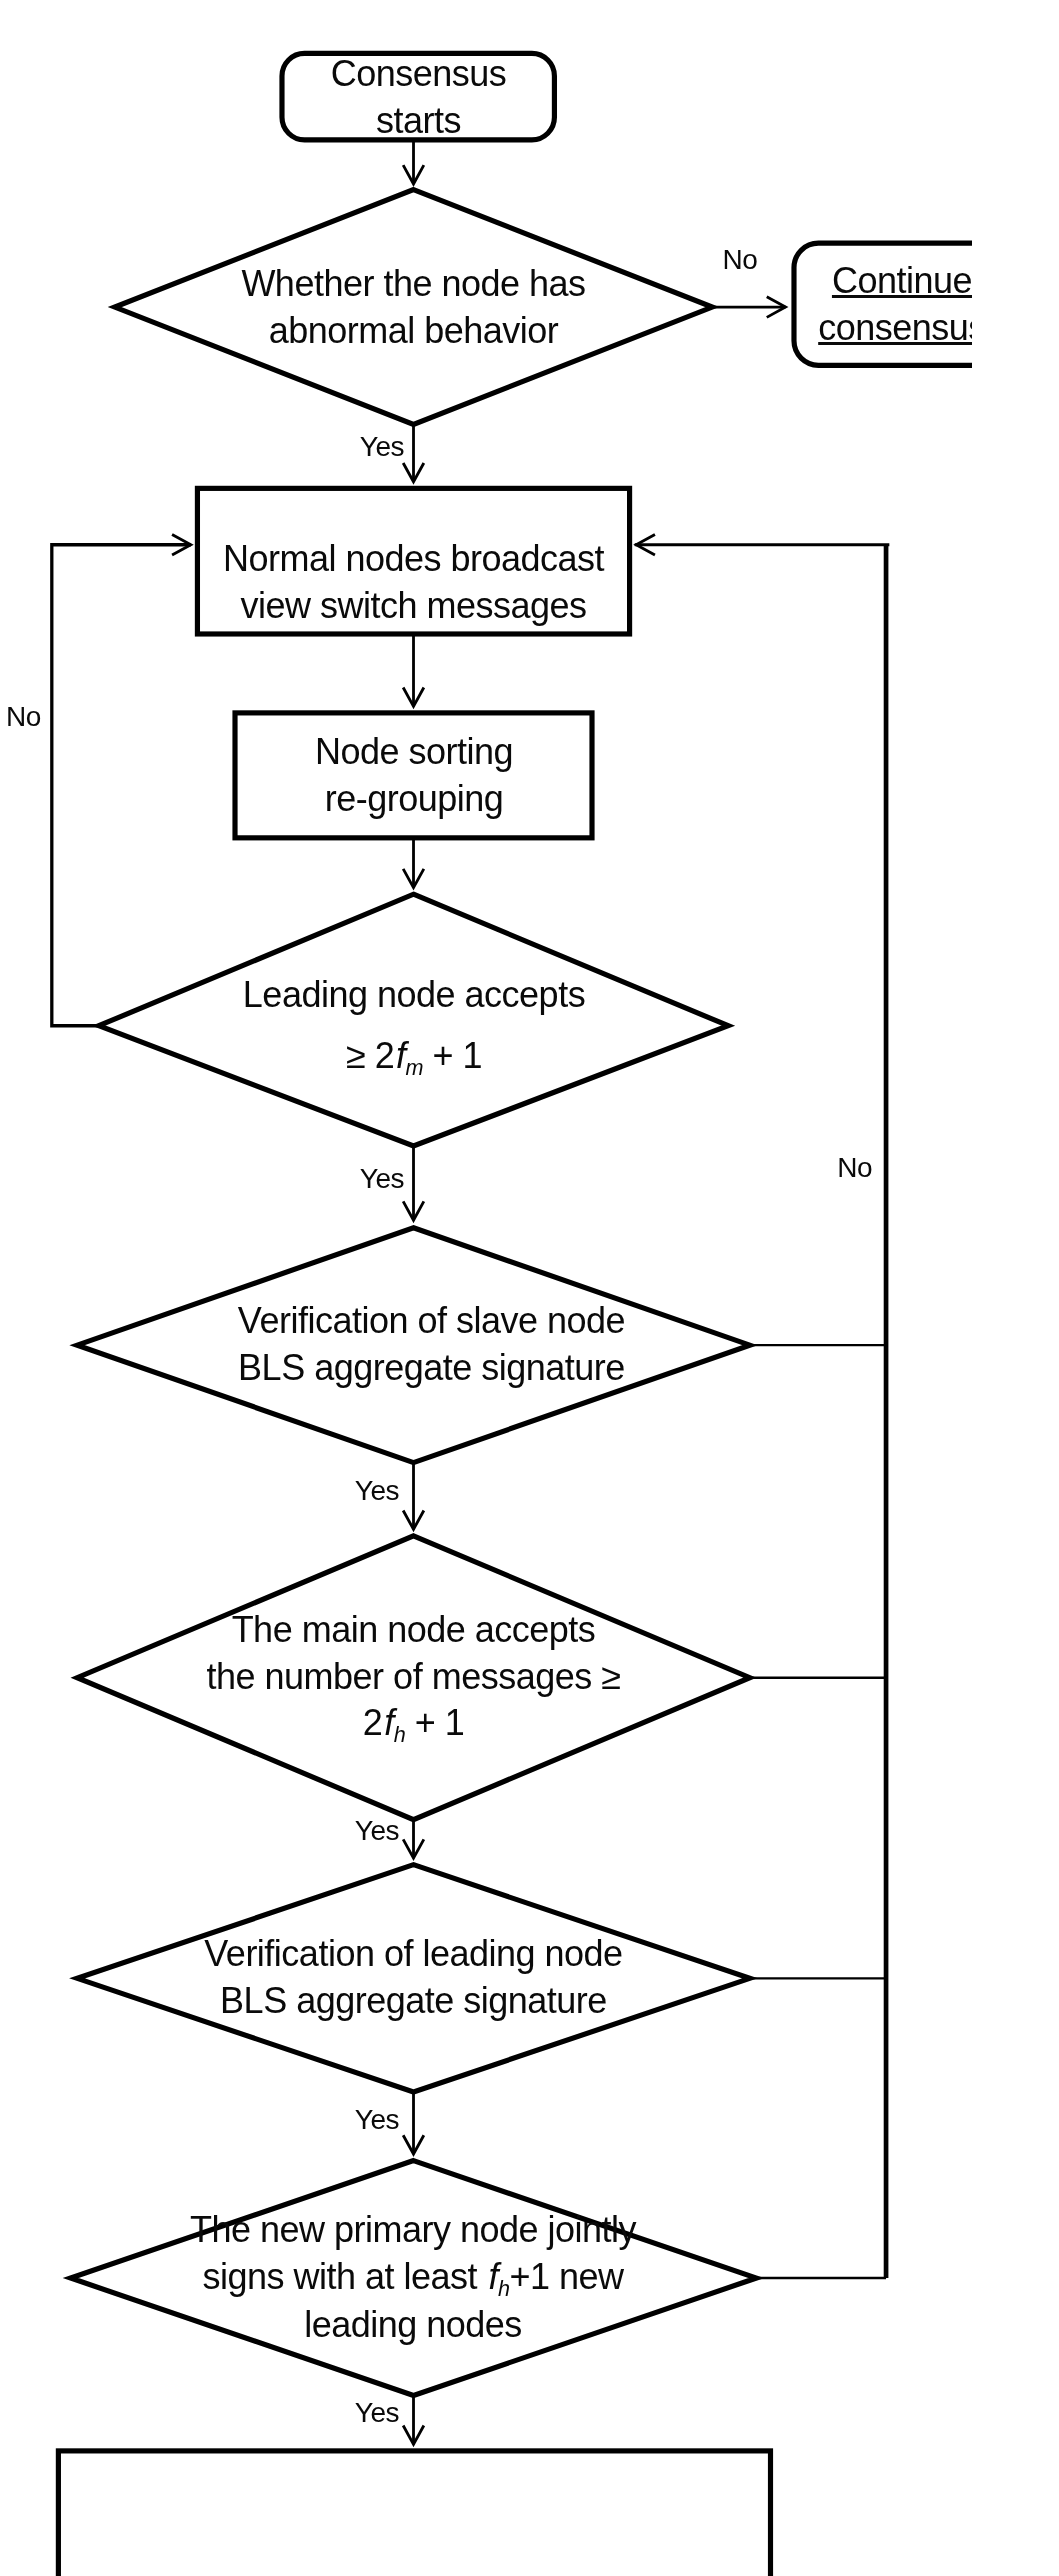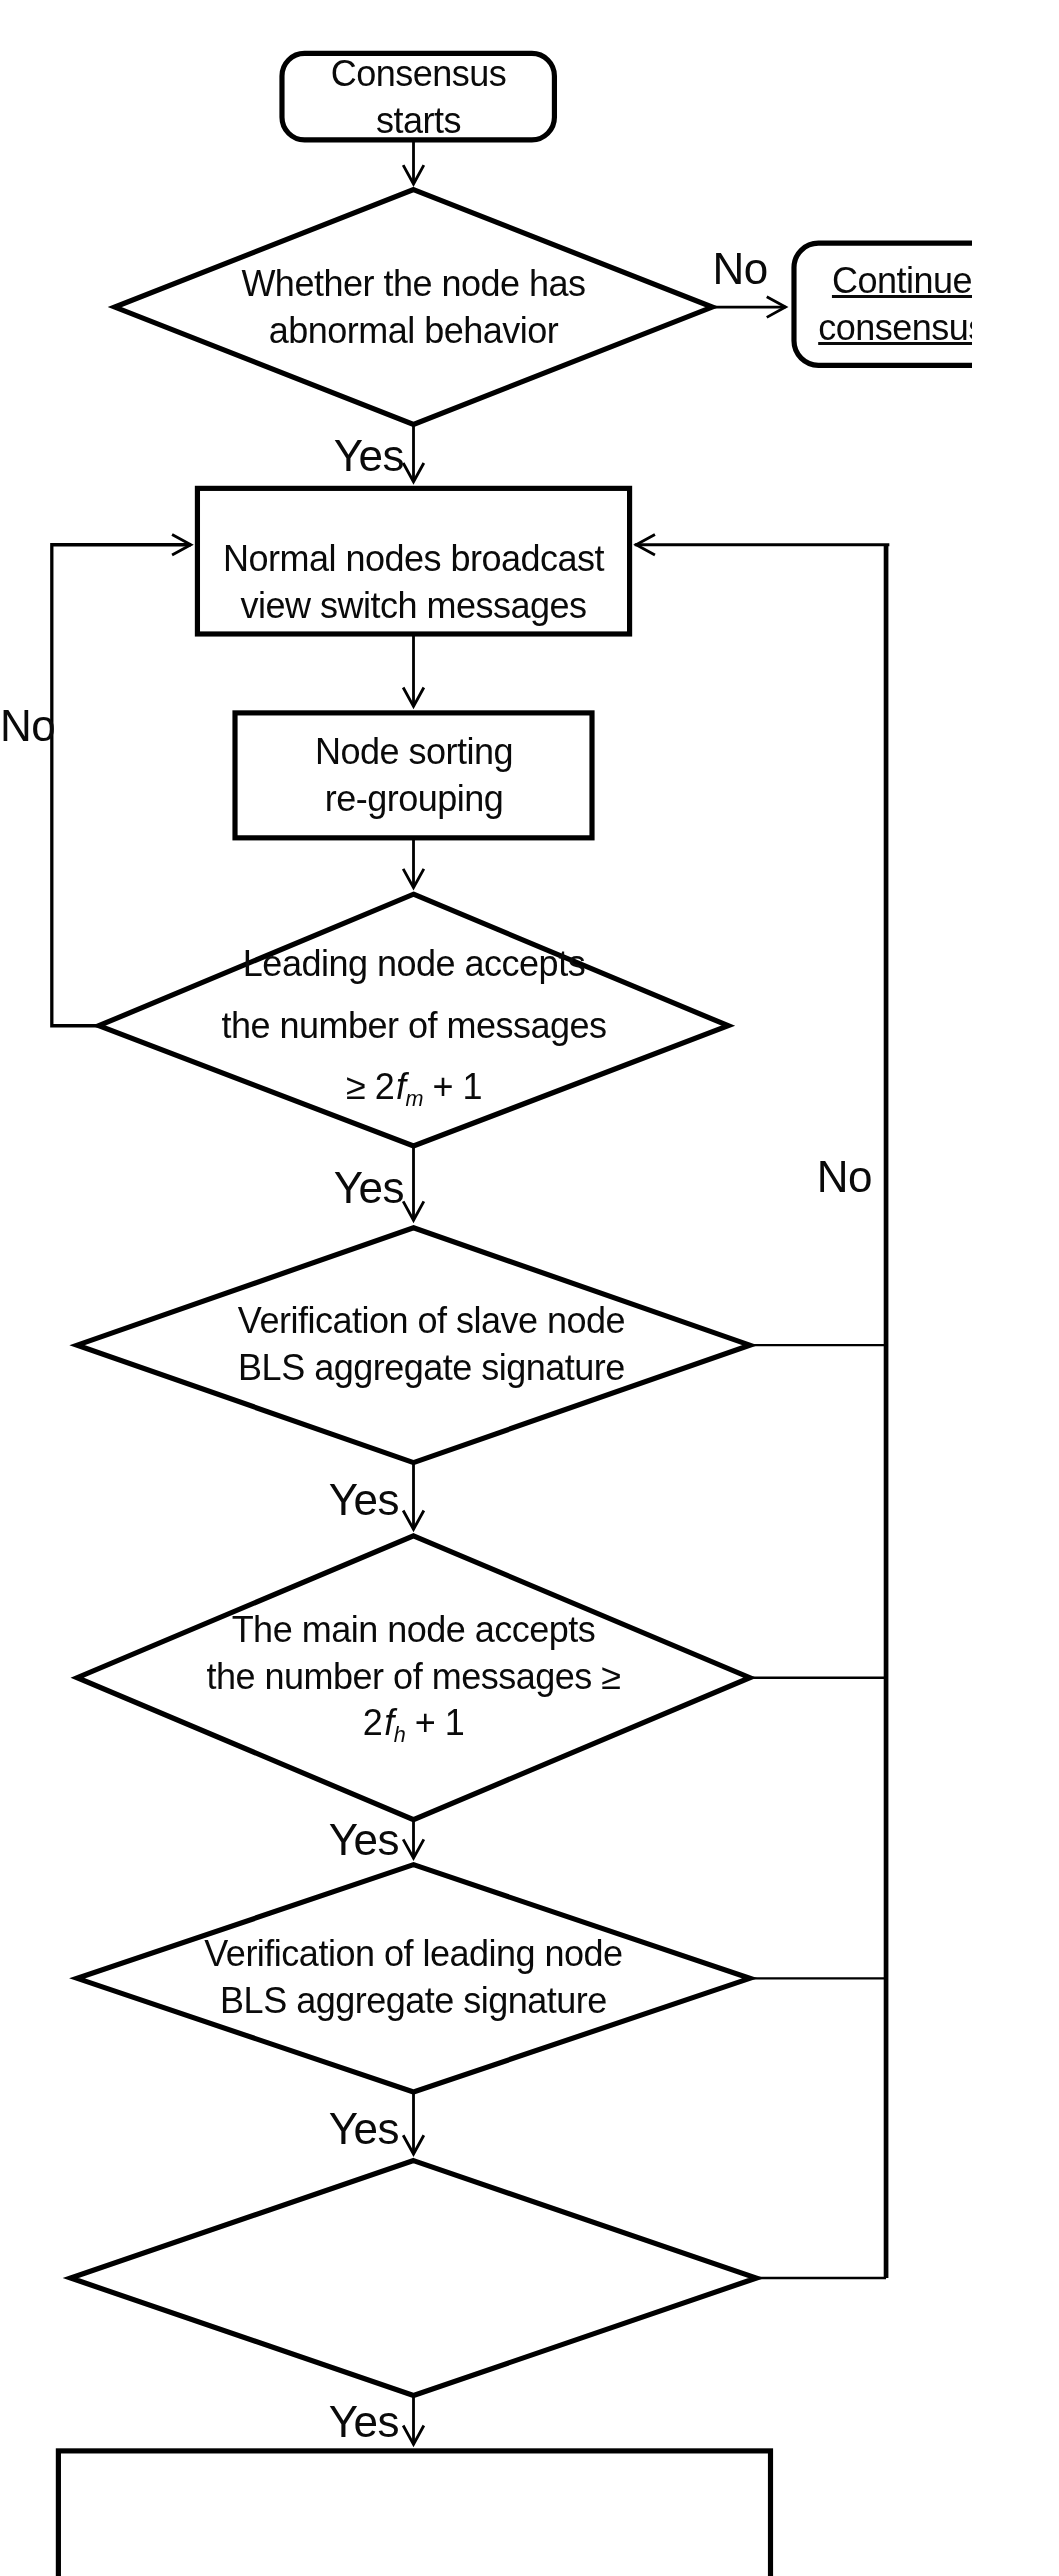--- a/index.html
+++ b/index.html
@@ -17,21 +17,21 @@
     position:absolute;
     display:flex;flex-direction:column;
     justify-content:center;align-items:center;
     text-align:center;
     font-size:36px;line-height:1.30;
     letter-spacing:-0.5px;
     color:#0a0a0a;
   }
   .edge-lbl{
     position:absolute;
-    font-size:44px;line-height:1.1;
+    font-size:28px;line-height:1.1;
     letter-spacing:-0.5px;
     color:#0a0a0a;
   }
   .align-r{text-align:right;}
   .align-c{text-align:center;}
   .formula span{white-space:pre;}
   .f-var{font-style:italic;padding-left:1.9px;}
   .f-sub{font-style:italic;font-size:0.60em;vertical-align:-0.32em;}
   
   .p-start{left:287px;top:13px;width:263px;height:81px;}
@@ -120,21 +120,20 @@
     <span>view switch messages</span>
   </div>
 
   <div class="lbl p-sorting">
     <span>Node sorting</span>
     <span>re-grouping</span>
   </div>
 
   <div class="lbl p-d2">
     <span>Leading node accepts</span>
-    <span>the number of messages</span>
     <span class="formula">
       <span>≥ 2</span><span class="f-var">f</span><span class="f-sub">m</span><span> + 1</span>
     </span>
   </div>
 
   <div class="lbl p-d3">
     <span>Verification of slave node</span>
     <span>BLS aggregate signature</span>
   </div>
 
@@ -144,20 +143,27 @@
     <span class="formula">
       <span>2</span><span class="f-var">f</span><span class="f-sub">h</span><span> + 1</span>
     </span>
   </div>
 
   <div class="lbl p-d5">
     <span>Verification of leading node</span>
     <span>BLS aggregate signature</span>
   </div>
 
+  <div class="lbl p-d6">
+    <span>The new primary node jointly</span>
+    <span class="formula">
+      <span>signs with at least </span><span class="f-var">f</span><span class="f-sub">h</span><span>+1 new</span>
+    </span>
+    <span>leading nodes</span>
+  </div>
 
 
   <div class="edge-lbl align-c p-no1">No</div>
   <div class="edge-lbl align-r p-yes1">Yes</div>
   <div class="edge-lbl align-c p-no-left">No</div>
   <div class="edge-lbl align-r p-yes2">Yes</div>
   <div class="edge-lbl align-r p-no-right">No</div>
   <div class="edge-lbl align-r p-yes3">Yes</div>
   <div class="edge-lbl align-r p-yes4">Yes</div>
   <div class="edge-lbl align-r p-yes5">Yes</div>

